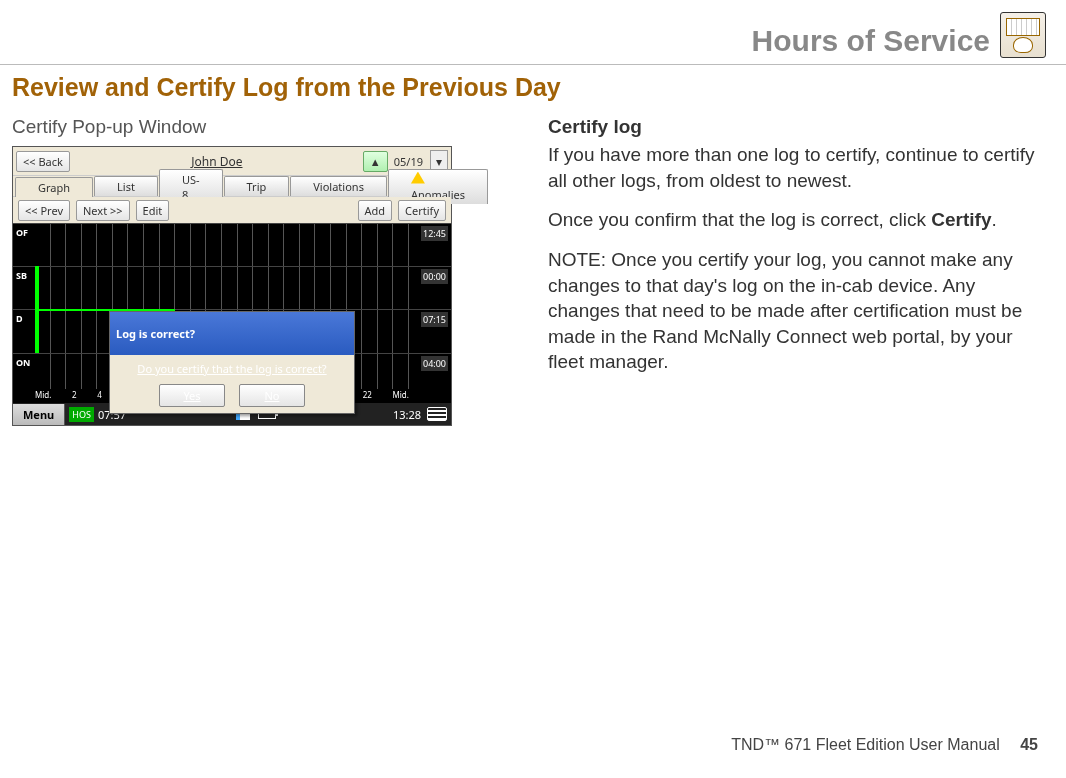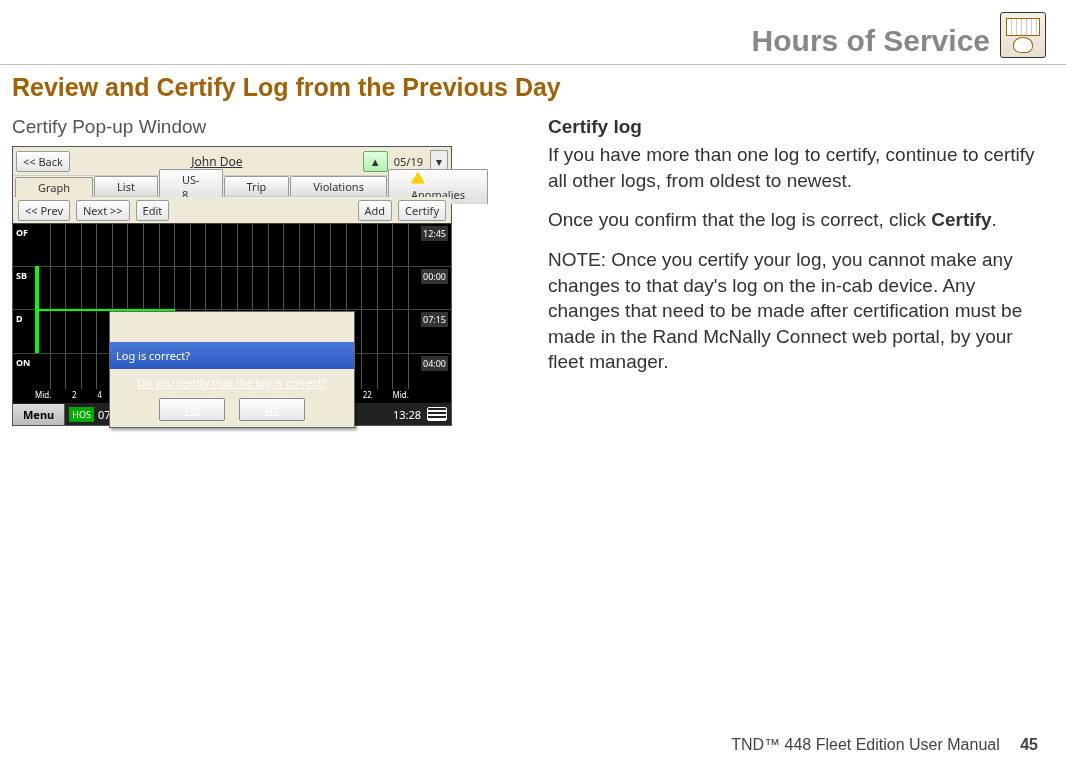--- a/index.html
+++ b/index.html
@@ -161,23 +161,22 @@
       width: 246px;
       background: #efe9d8;
       border: 1px solid #666;
       box-shadow: 2px 2px 3px rgba(0,0,0,0.4);
       font-size: 11px;
       z-index: 5;
     }
     .popup-title {
       background: linear-gradient(#4a78d8,#2a5bc0);
       color: #fff;
-      font-weight: normal;
-      padding: 6px 6px;
-      margin-top: 30px;
+      font-weight: bold;
+      padding: 14px 6px;
     }
     .popup-body { padding: 6px; text-align: center; }
     .popup-q { text-decoration: underline; margin-bottom: 8px; }
     .popup-btns { display: flex; justify-content: center; gap: 14px; }
     .popup-btn { width: 66px; padding: 3px 0; border: 1px solid #888; background: linear-gradient(#fff,#e5e5e5); border-radius: 2px; text-decoration: underline; }
 
     .dev-status {
       background: #222;
       height: 22px;
       display: flex;
@@ -314,15 +313,15 @@
     <div class="rcol-heading">Certify log</div>
     <div class="rcol-para">If you have more than one log to certify, continue to certify all other logs, from oldest to newest.</div>
     <div class="rcol-para">
       <span>Once you confirm that the log is correct, click </span><span class="bold">Certify</span><span>.</span>
     </div>
     <div class="rcol-para">NOTE: Once you certify your log, you cannot make any changes to that day's log on the in-cab device. Any changes that need to be made after certification must be made in the Rand McNally Connect web portal, by your fleet manager.</div>
   </div>
 </div>
 
 <div class="footer">
-  <span>TND™ 448 Fleet Edition User Manual</span>
+  <span>TND™ 671 Fleet Edition User Manual</span>
   <span class="pg">45</span>
 </div>
 
 </body></html>

